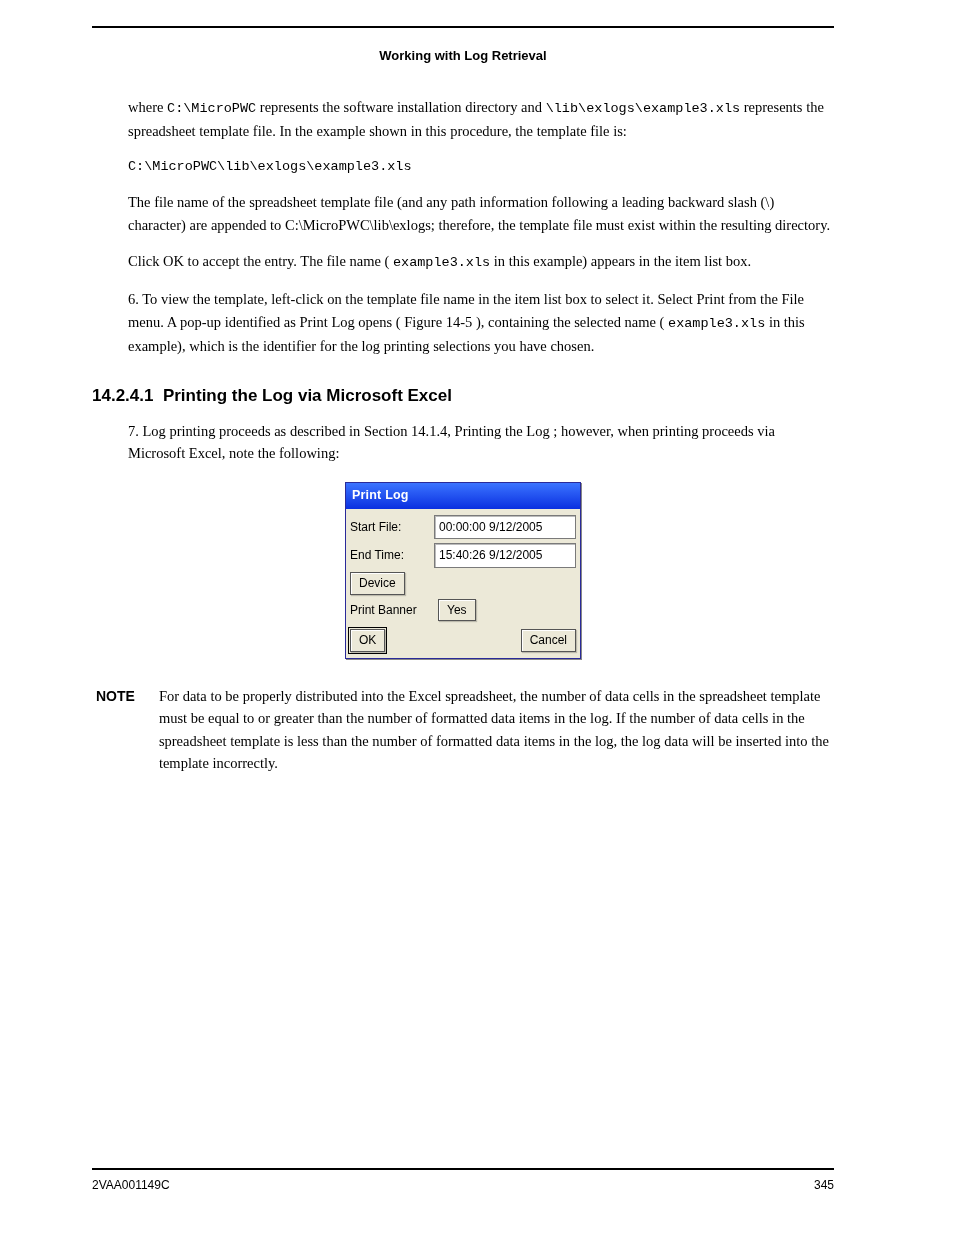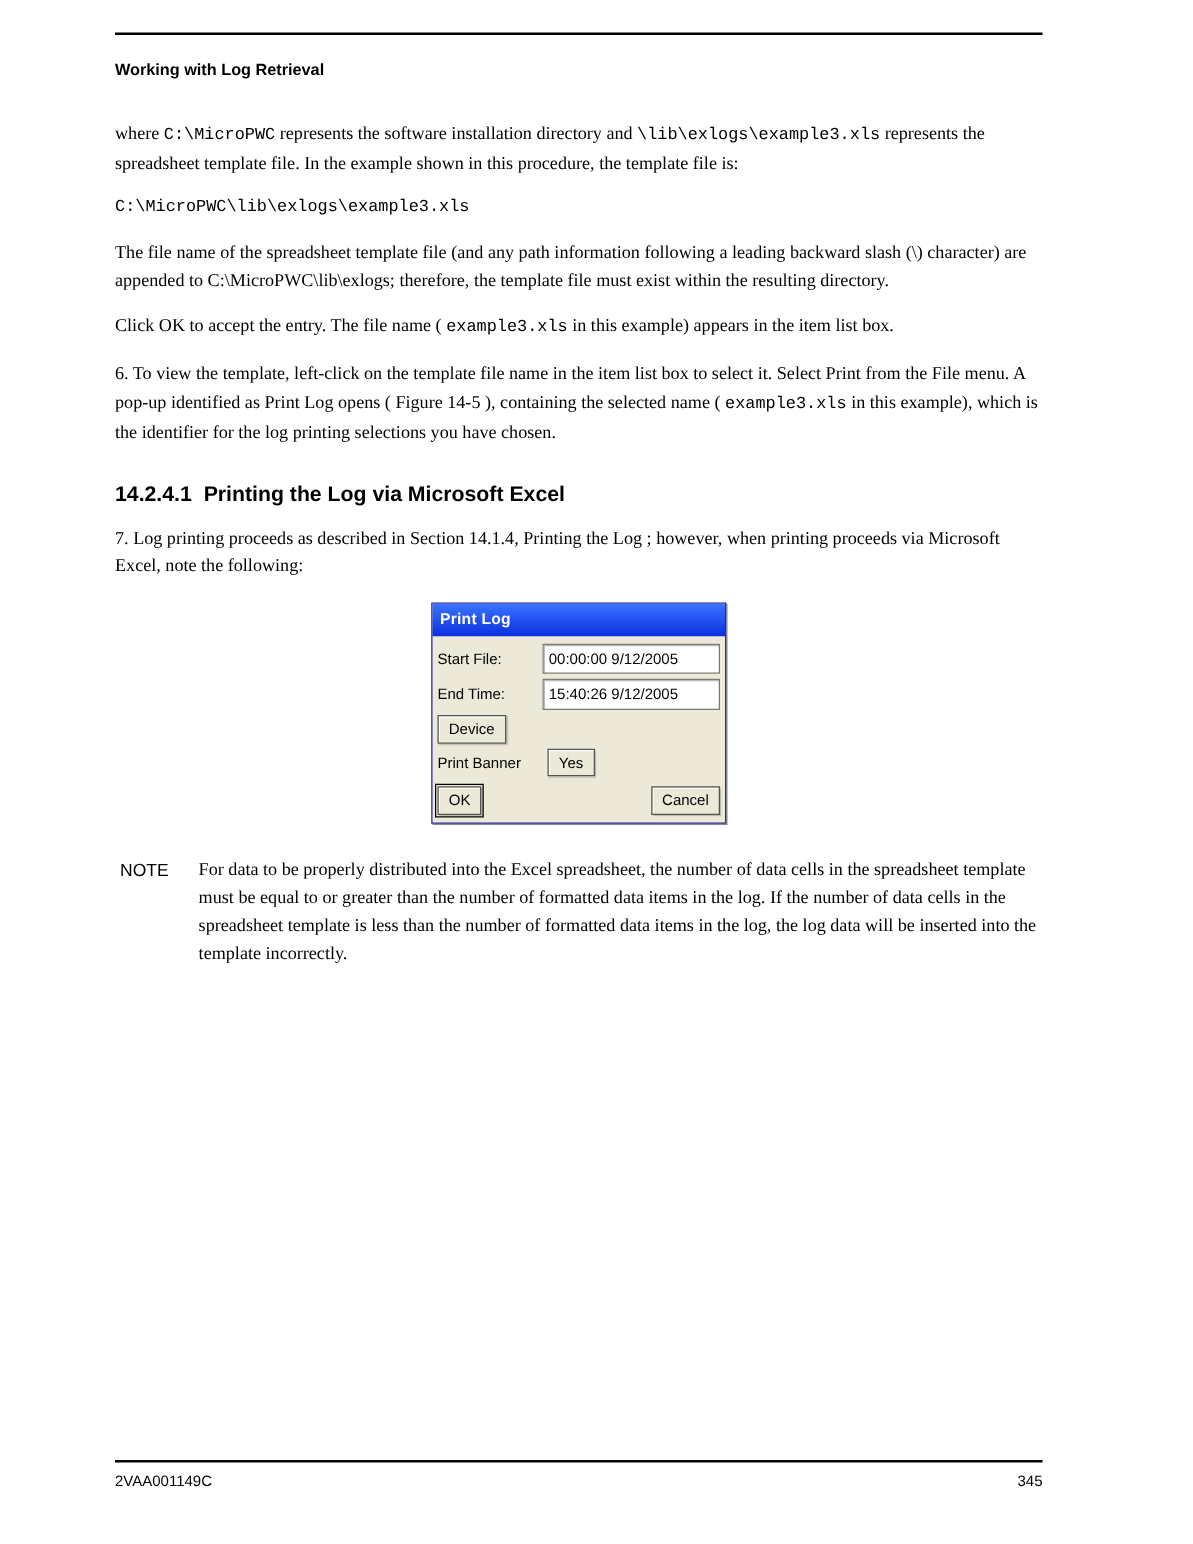--- a/index.html
+++ b/index.html
@@ -14,27 +14,27 @@
     position: relative;
   }
   .page {
     padding: 26px 120px 0 92px;
   }
   .top-rule {
     border-top: 2px solid #000;
     margin: 0 0 18px 0;
   }
   .header-right {
-    text-align: left;
+    text-align: center;
     font-family: Arial, Helvetica, sans-serif;
     font-size: 13px;
     font-weight: bold;
     margin-bottom: 30px;
   }
-  .body-text p { margin-bottom: 14px; }
+  .body-text p { margin-bottom: 14px; margin-left: 36px; }
   .mono { font-family: "Courier New", Courier, monospace; font-size: 13.5px; }
   .heading-num {
     font-family: Arial, Helvetica, sans-serif;
     font-weight: bold;
     font-size: 17px;
     margin-top: 26px;
     margin-bottom: 10px;
   }
   .figure-wrap {
     text-align: center;
@@ -48,21 +48,21 @@
   }
   .note-block {
     display: flex;
     align-items: flex-start;
     gap: 24px;
     margin-top: 26px;
     margin-left: 4px;
   }
   .note-label {
     font-family: Arial, Helvetica, sans-serif;
-    font-weight: normal;
+    font-weight: bold;
     font-size: 14px;
     white-space: nowrap;
     padding-top: 1px;
   }
   .note-body { flex: 1; }
 
   
   .dialog {
     display: inline-block;
     width: 236px;

